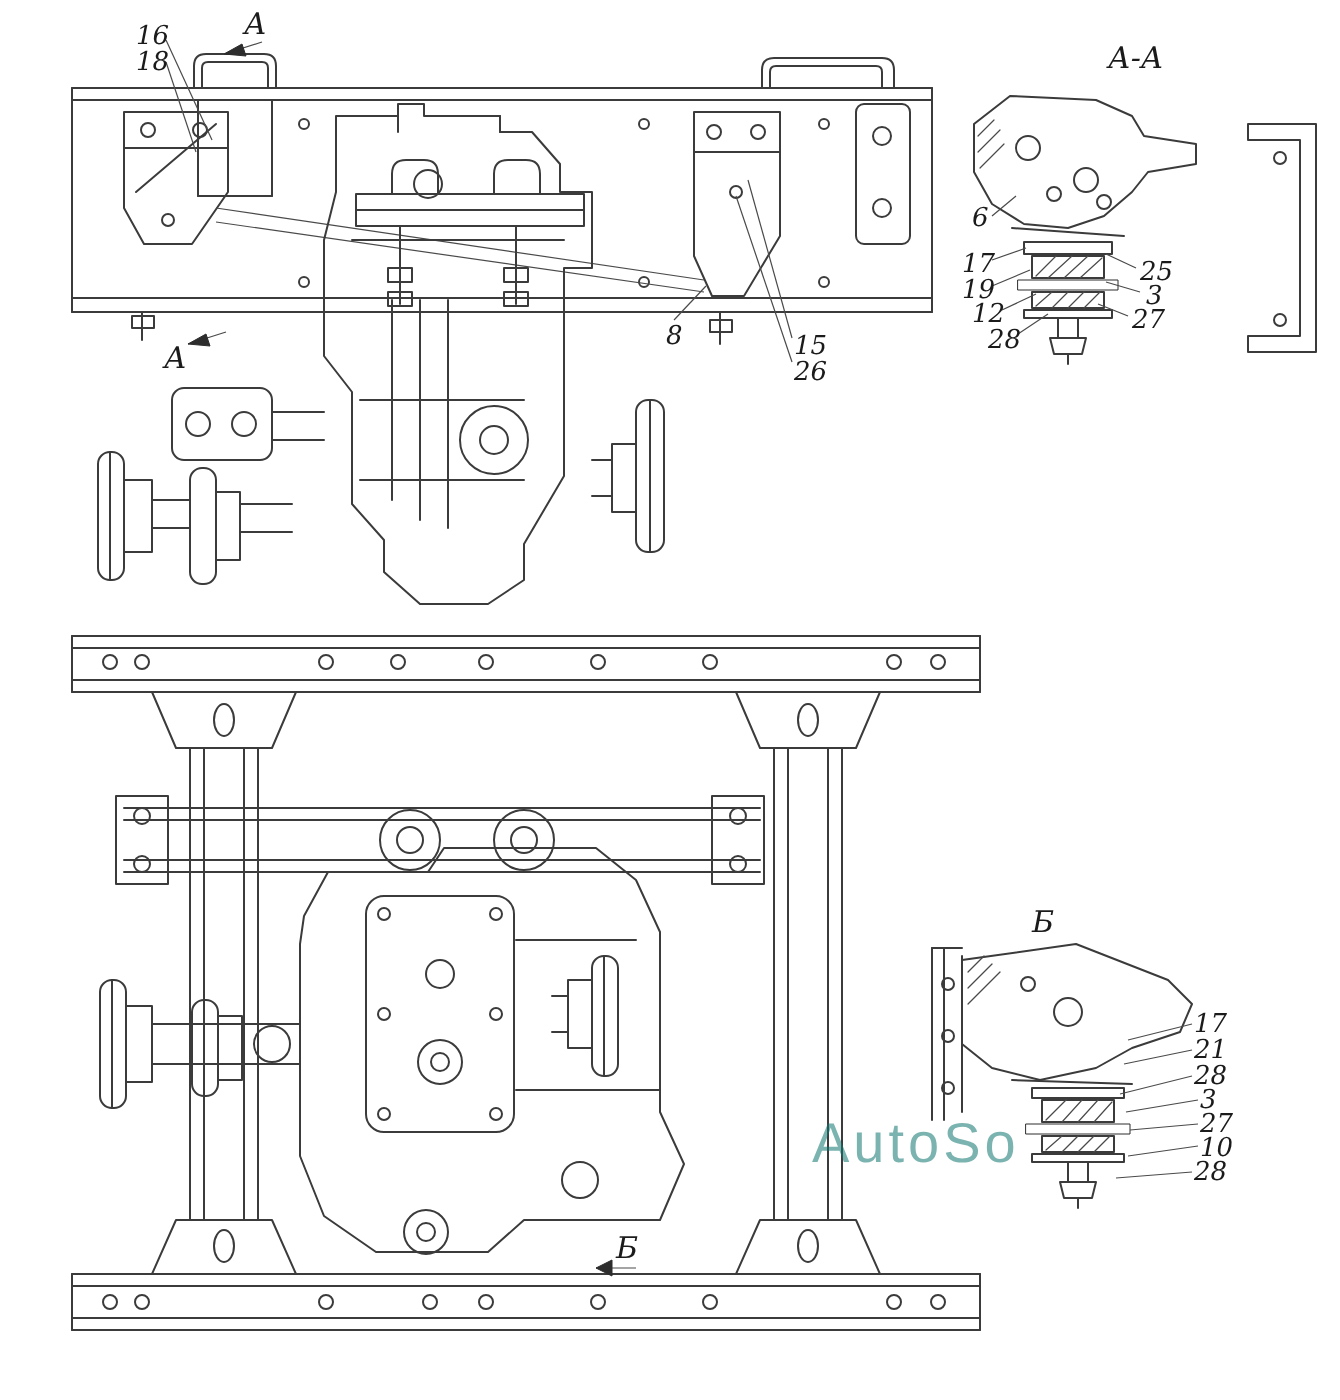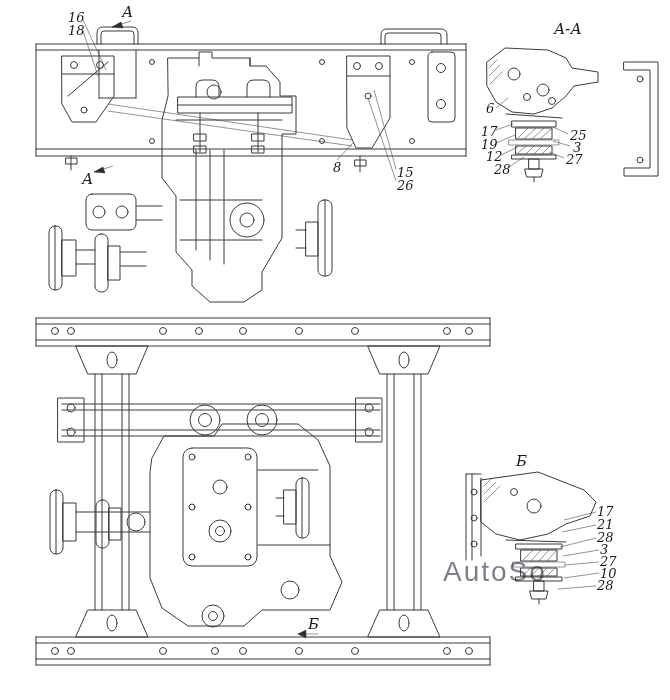--- a/index.html
+++ b/index.html
@@ -13,23 +13,22 @@
   svg{position:absolute;left:0;top:0;}
   .ln{stroke:#3b3b3b;stroke-width:1;fill:none;stroke-linecap:round;stroke-linejoin:round;}
   .ln rect,.ln circle,.ln ellipse,.ln polygon,.ln path{fill:none;}
   .ln-thin{stroke:#4a4a4a;stroke-width:0.6;fill:none;}
   .dark{fill:#2d2d2d;stroke:#2d2d2d;stroke-width:0.5;}
   .callout{font:italic 13px "DejaVu Serif", serif;fill:#1b1b1b;stroke:none;}
   .sec-title{font:italic 15px "DejaVu Serif", serif;fill:#1b1b1b;stroke:none;}
   .watermark{
     position:absolute;left:406px;top:556px;
     font:28px "Liberation Sans", sans-serif;
-    color:#0f172a;opacity:0.55;letter-spacing:2px;
+    color:#0f766e;opacity:0.55;letter-spacing:2px;
     pointer-events:none;
-    margin-left:37px;
   }
 </style>
 </head>
 <body>
 
 <div class="canvas">
 
 <svg width="670" height="700" viewBox="0 0 670 700">
 
   <g>

